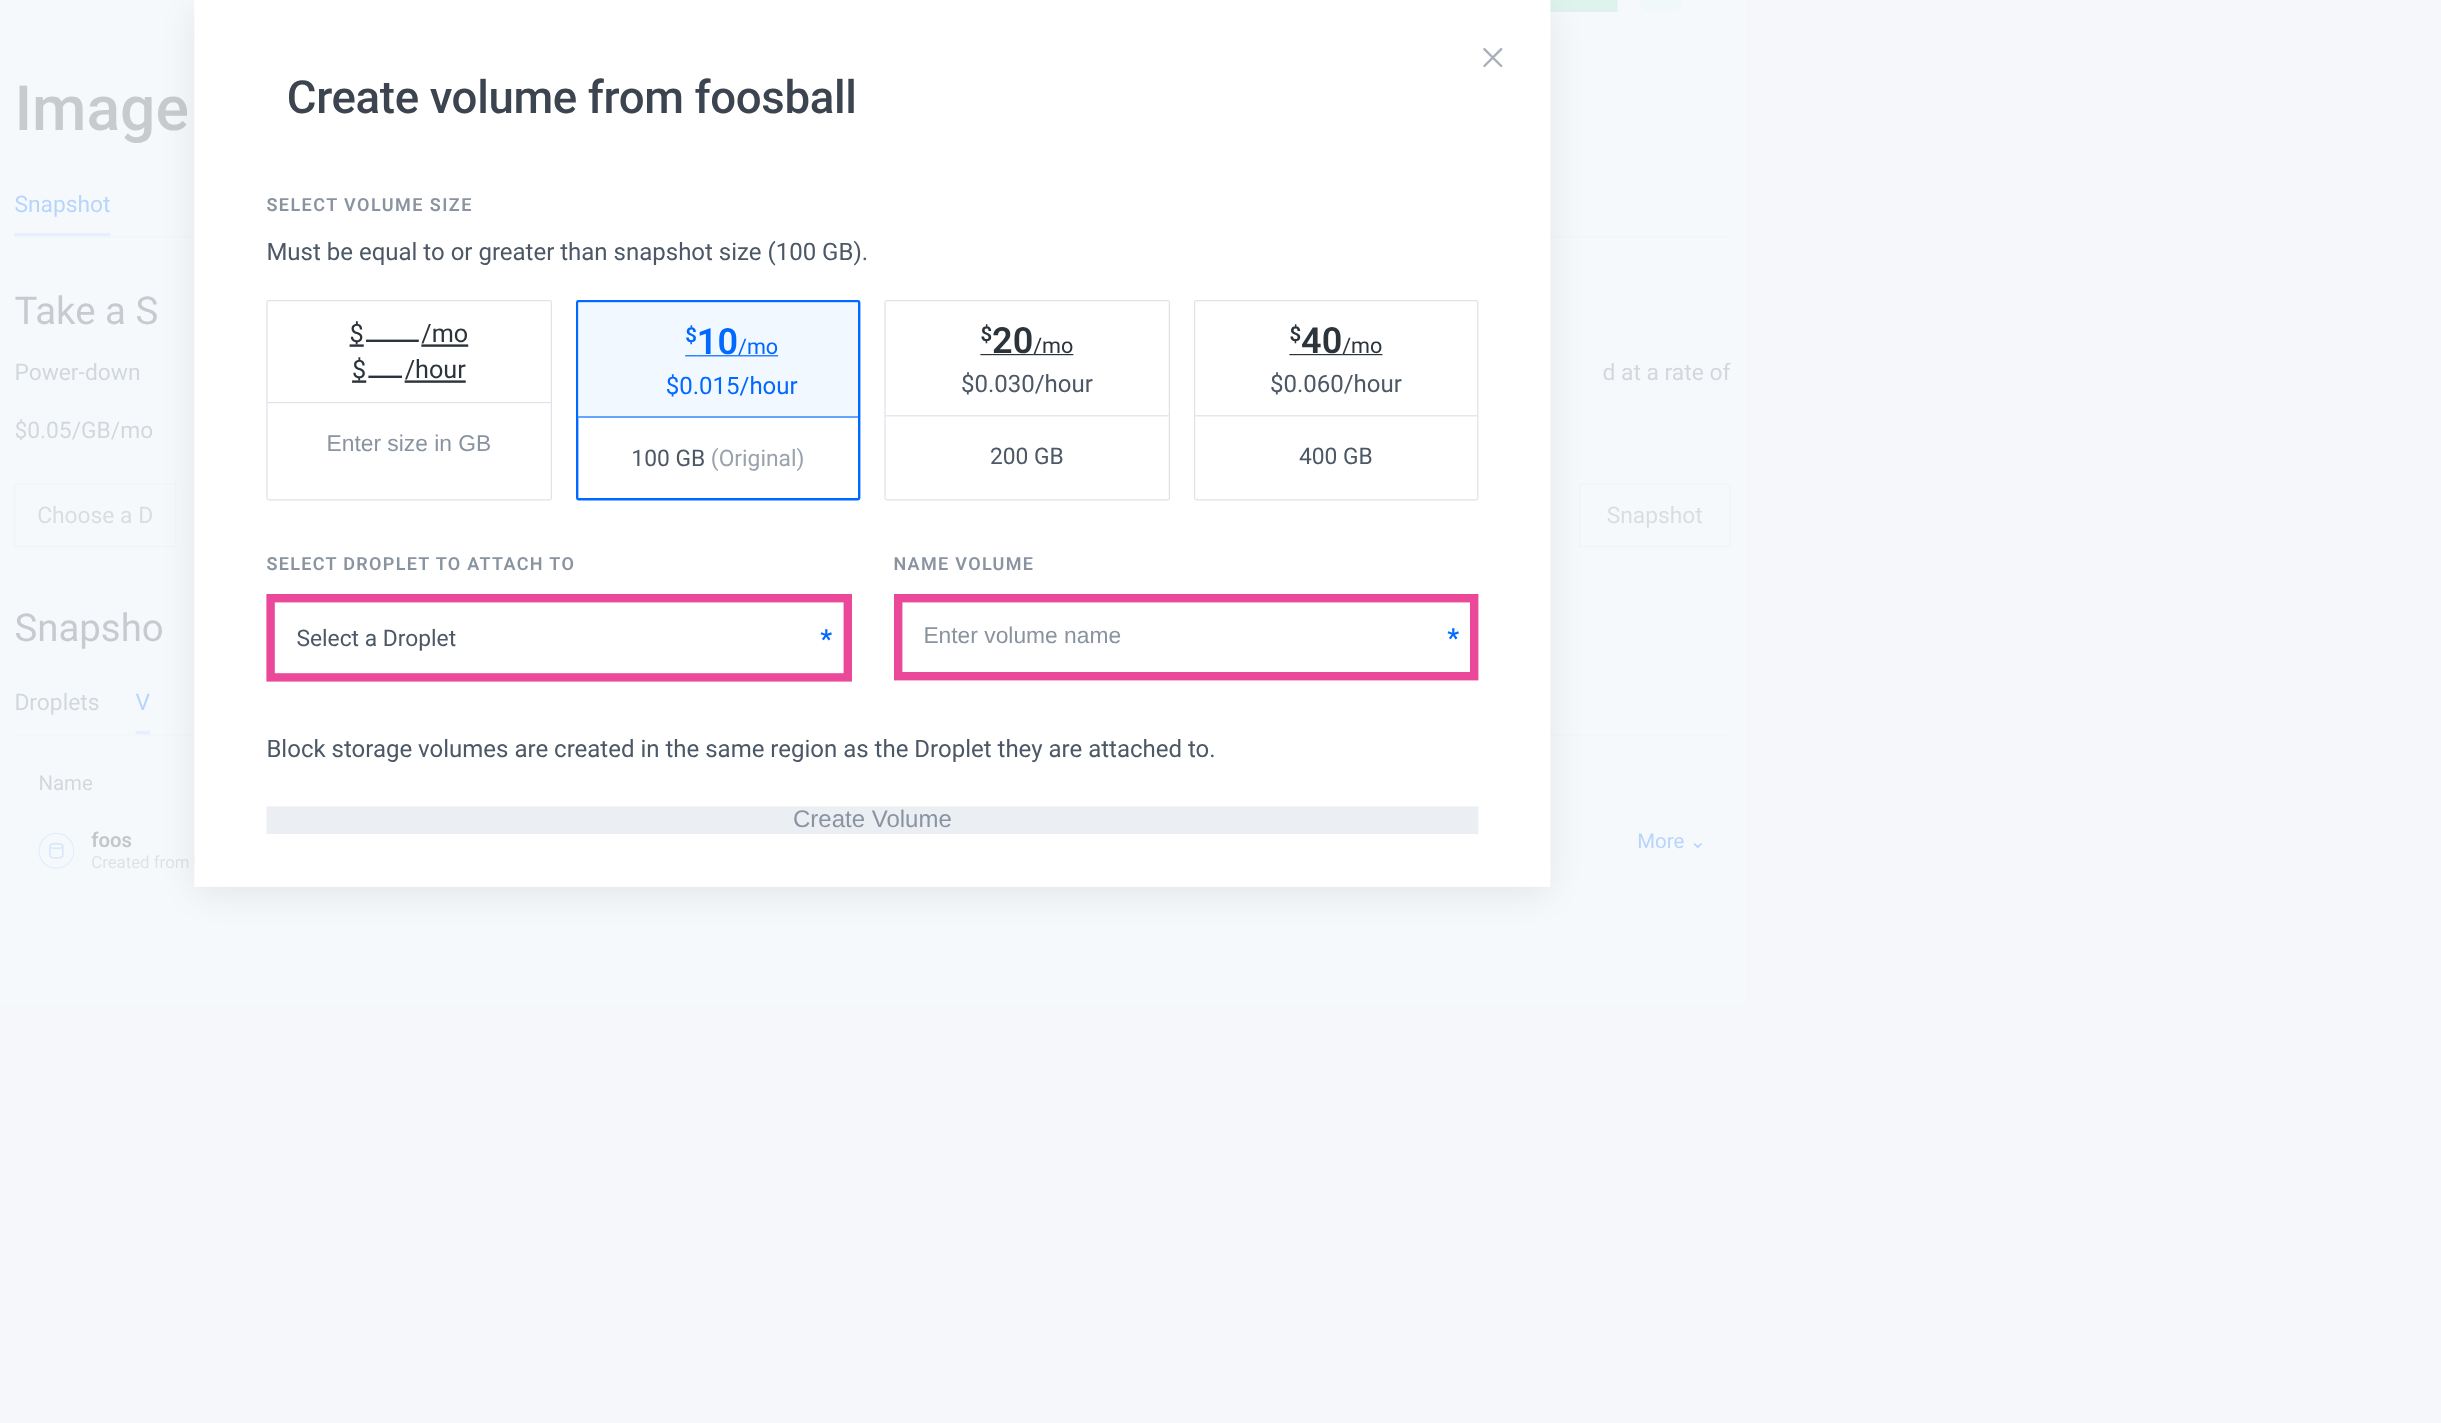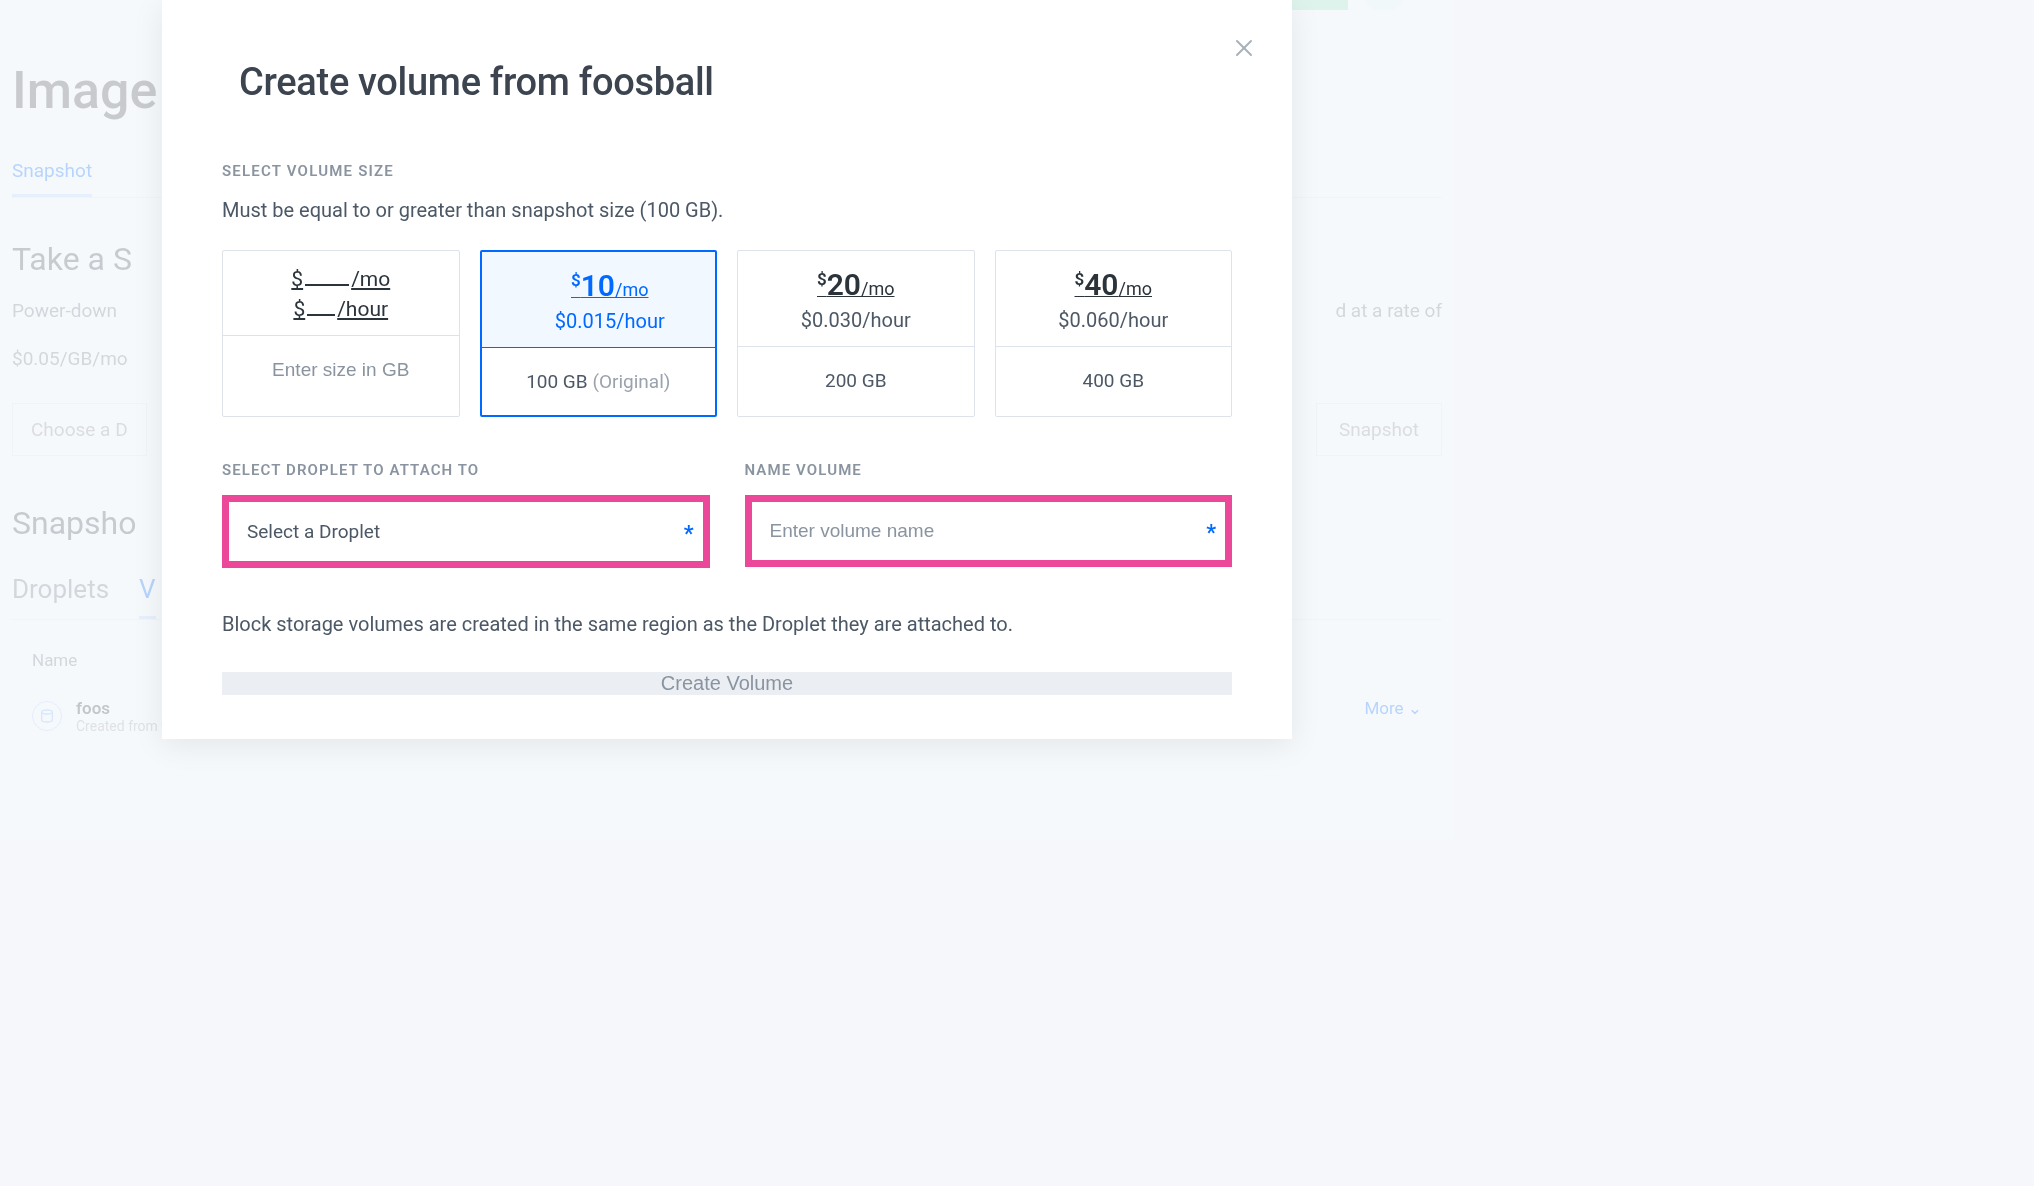--- a/index.html
+++ b/index.html
@@ -88,21 +88,21 @@
   font-size: 32px;
   margin-top: 48px;
   color: #3d4852;
 }
 .bg-tabs2 {
   margin-top: 32px;
   display: flex;
   gap: 30px;
   border-bottom: 1px solid #e5e8eb;
 }
-.bg-tab2 { font-size: 26px; color: #6b7580; padding-bottom: 12px; }
+.bg-tab2 { font-size: 19px; color: #6b7580; padding-bottom: 12px; }
 .bg-tab2.active { color: #0069ff; border-bottom: 3px solid #b4d5ff; }
 .bg-table {
   margin-top: 18px;
 }
 .bg-th { font-size: 17px; color: #6b7580; padding: 12px 20px;}
 .bg-tr {
   display: flex;
   justify-content: space-between;
   padding: 16px 20px;
   font-size: 17px;

